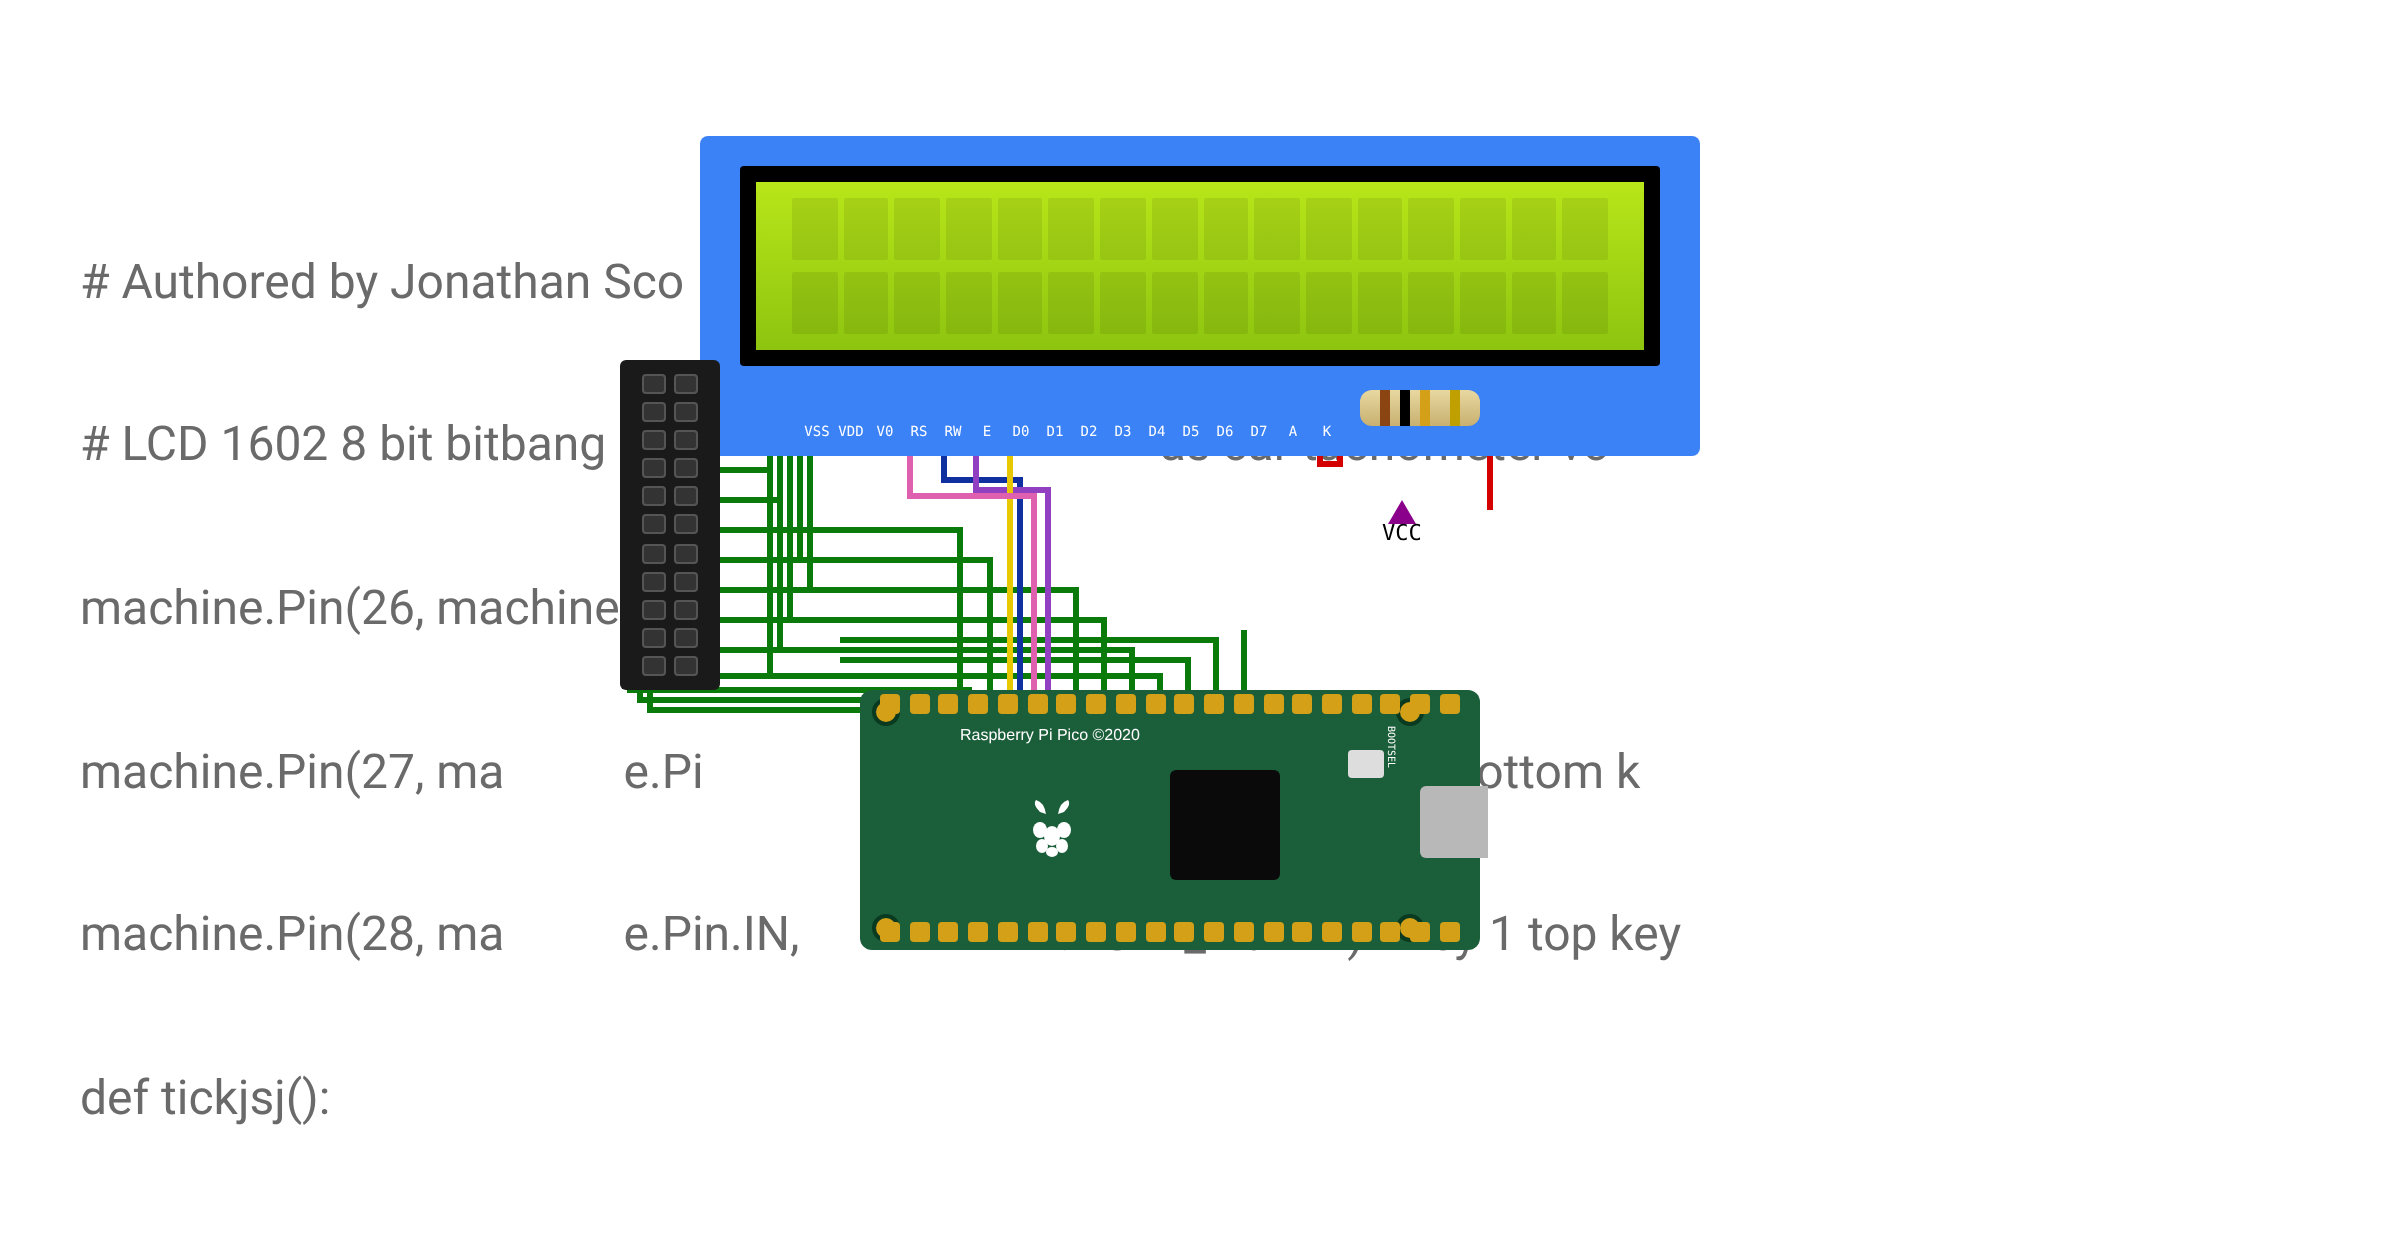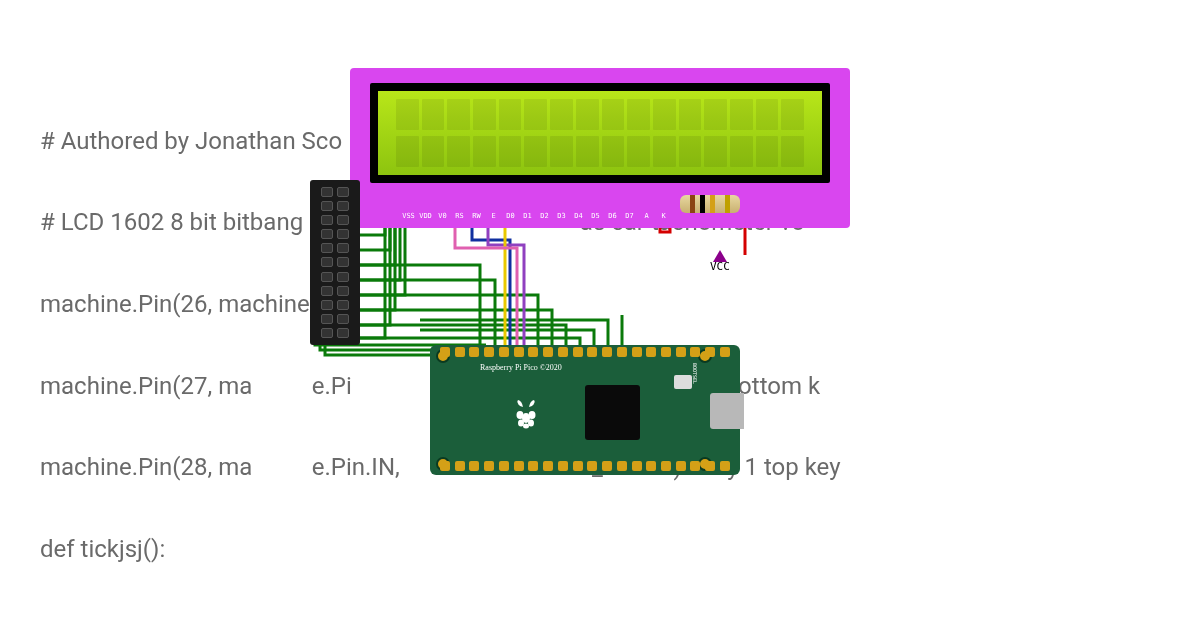--- a/index.html
+++ b/index.html
@@ -24,21 +24,21 @@
     overflow: hidden;
   }
   
   
   .lcd-module {
     position: absolute;
     top: 68px;
     left: 350px;
     width: 500px;
     height: 160px;
-    background: #d946ef;
+    background: #3b82f6;
     border-radius: 4px;
   }
   .lcd-screen-outer {
     position: absolute;
     top: 15px;
     left: 20px;
     right: 20px;
     height: 100px;
     background: #000;
     border-radius: 2px;
@@ -104,21 +104,21 @@
   }
   .band-1 { left: 10px; background: #8b4513; }
   .band-2 { left: 20px; background: #000; }
   .band-3 { left: 30px; background: #d4a017; }
   .band-4 { left: 45px; background: #c0a000; }
   
   
   .vcc {
     position: absolute;
     top: 250px;
-    left: 710px;
+    left: 691px;
     text-align: center;
   }
   .vcc-arrow {
     width: 0;
     height: 0;
     border-left: 7px solid transparent;
     border-right: 7px solid transparent;
     border-bottom: 12px solid #8b008b;
     margin: 0 auto;
   }
@@ -166,21 +166,21 @@
     height: 130px;
     background: #1b5e3a;
     border-radius: 6px;
   }
   .pico-text {
     position: absolute;
     top: 18px;
     left: 50px;
     font-size: 8px;
     color: #fff;
-    font-family: Liberation Serif, serif;
+    font-family: Liberation Sans, sans-serif;
   }
   .pico-logo {
     position: absolute;
     top: 48px;
     left: 75px;
     width: 42px;
     height: 42px;
     border-radius: 50%;
     display: flex;
     align-items: center;

